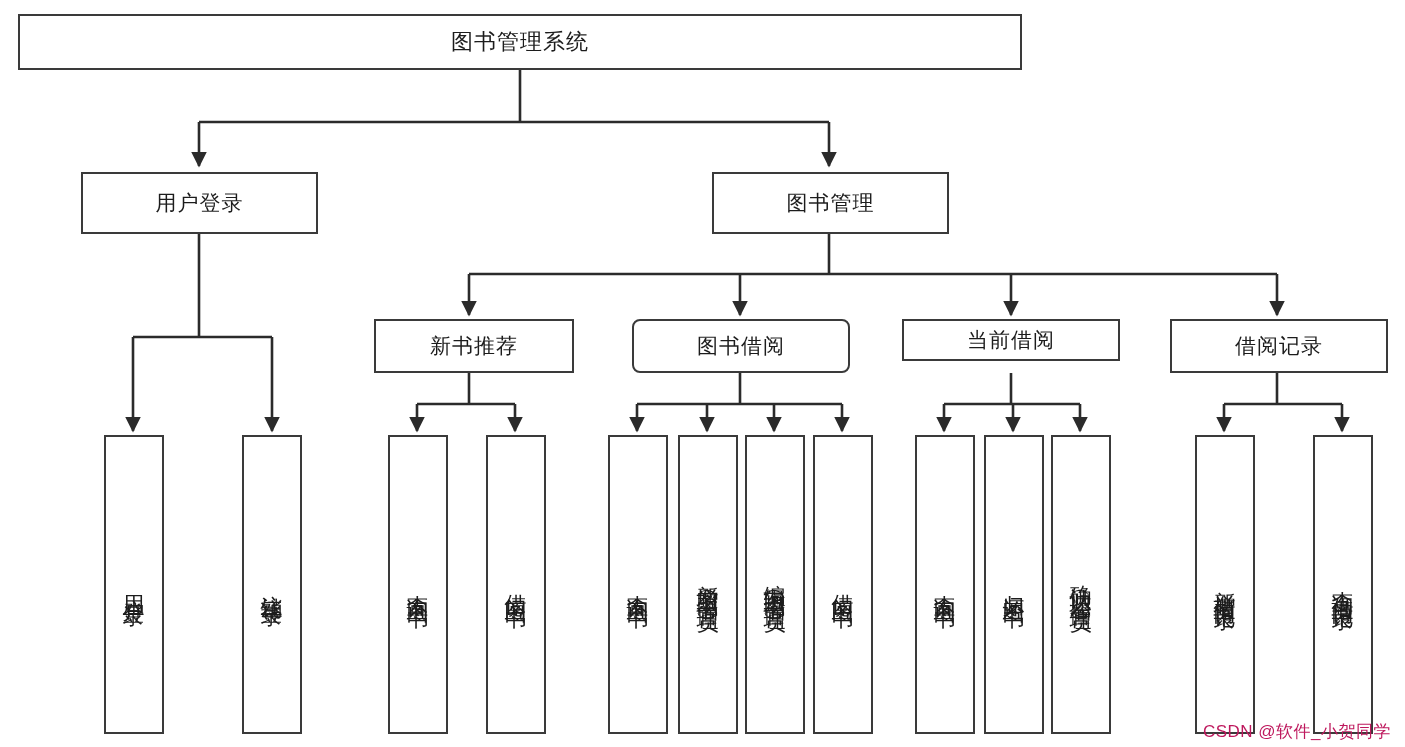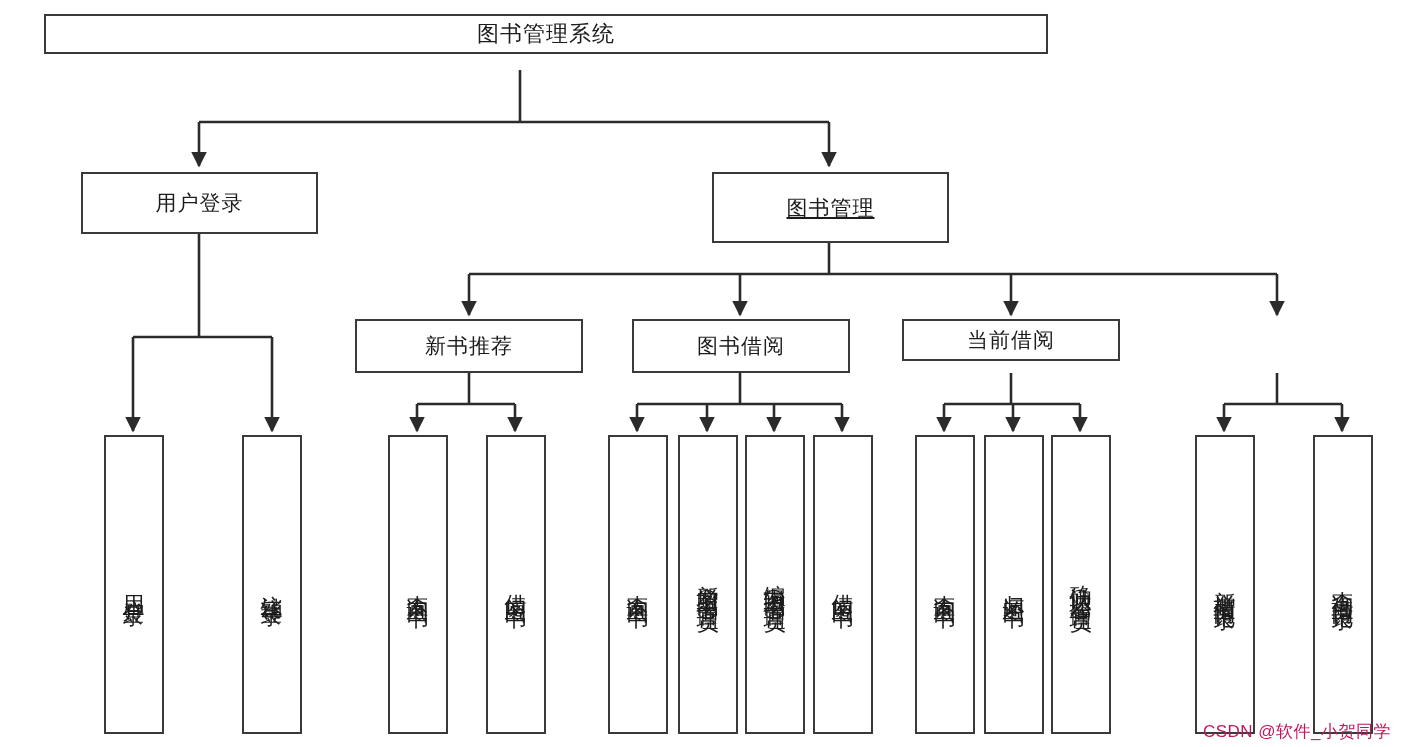--- a/index.html
+++ b/index.html
@@ -120,40 +120,43 @@
       <path d="M 1013 404 L 1013 431" marker-end="url(#arrow)"></path>
       <path d="M 1080 404 L 1080 431" marker-end="url(#arrow)"></path>
 
       <path d="M 1277 373 L 1277 404"></path>
       <path d="M 1224 404 L 1342 404"></path>
       <path d="M 1224 404 L 1224 431" marker-end="url(#arrow)"></path>
       <path d="M 1342 404 L 1342 431" marker-end="url(#arrow)"></path>
     </g>
   </svg>
 
-  <div class="node root horizontal" style="left:18px; top:14px; width:1004px; height:40px;margin-left:26px;">
+  <div class="node root horizontal" style="left:18px; top:14px; width:1004px; height:56px;">
     <span class="label">图书管理系统</span>
   </div>
 
   <div class="node horizontal" style="left:81px; top:172px; width:237px; height:62px;">
     <span class="label">用户登录</span>
   </div>
-  <div class="node horizontal" style="left:712px; top:172px; width:237px; height:71px;text-decoration:underline;">
+  <div class="node horizontal" style="left:712px; top:172px; width:237px; height:62px;">
     <span class="label">图书管理</span>
   </div>
 
-  <div class="node horizontal" style="left:355px; top:319px; width:228px; height:54px;">
+  <div class="node horizontal" style="left:374px; top:319px; width:200px; height:54px;">
     <span class="label">新书推荐</span>
   </div>
-  <div class="node horizontal" style="left:632px; top:319px; width:218px; height:54px;">
+  <div class="node horizontal" style="left:632px; top:319px; width:218px; height:54px;border-radius:8px;">
     <span class="label">图书借阅</span>
   </div>
   <div class="node horizontal" style="left:902px; top:319px; width:218px; height:42px;">
     <span class="label">当前借阅</span>
   </div>
+  <div class="node horizontal" style="left:1170px; top:319px; width:218px; height:54px;">
+    <span class="label">借阅记录</span>
+  </div>
 
   <div class="node vertical" style="left:104px; top:435px; width:60px; height:299px;">
     <span class="label">用户登录</span>
   </div>
   <div class="node vertical" style="left:242px; top:435px; width:60px; height:299px;">
     <span class="label">注销登录</span>
   </div>
 
   <div class="node vertical" style="left:388px; top:435px; width:60px; height:299px;">
     <span class="label">查询图书</span>

